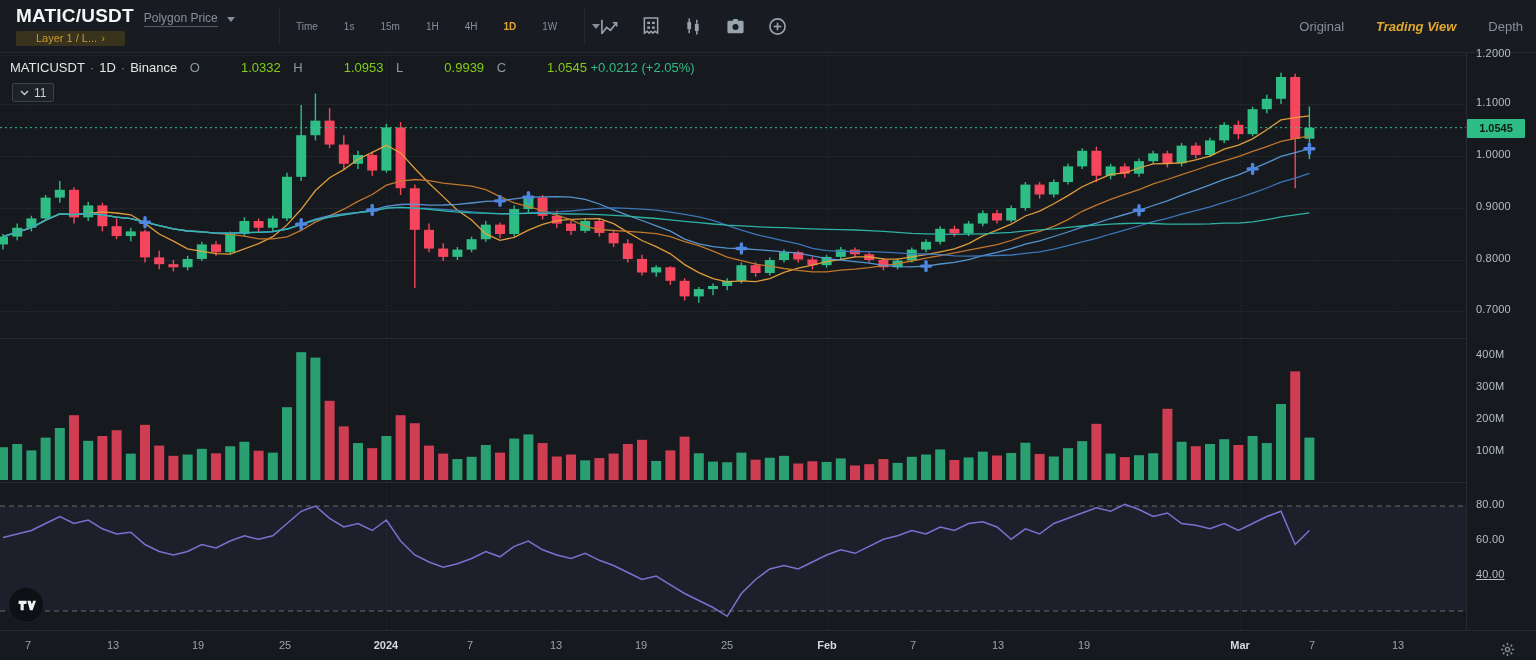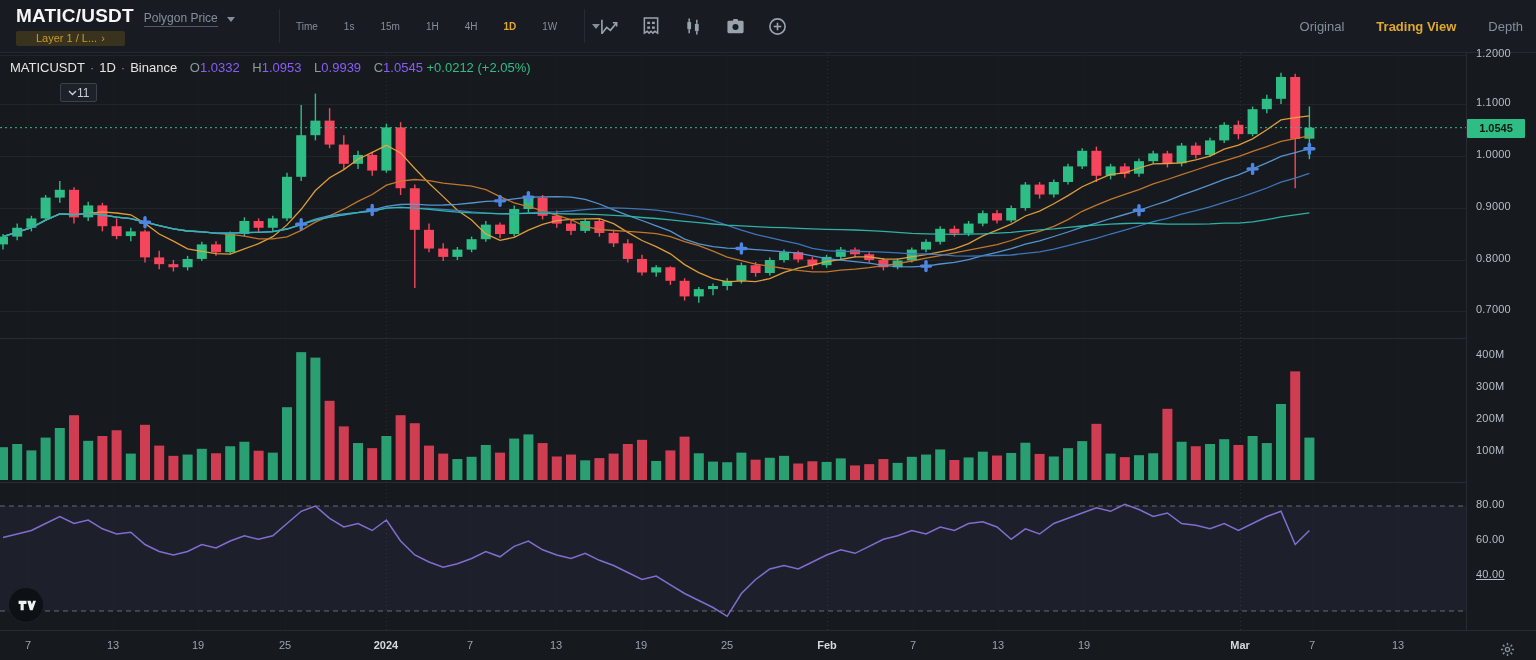--- a/index.html
+++ b/index.html
@@ -20,36 +20,36 @@
   #cat-tag { display:inline-block; margin-top:4px; font-size:11px; color:#c99a2e;
              background:#39331d; border-radius:2px; padding:1px 20px 2px; cursor:pointer; }
   #cat-tag .arr { color:#c99a2e; margin-left:4px; font-size:11px; }
   #tf-group { position:absolute; left:296px; top:0; height:52px; display:flex; align-items:center; gap:26px; }
   .tf { font-size:10px; color:#848e9c; cursor:pointer; }
   .tf.active { color:#e0a82e; font-weight:bold; }
   #icon-group { position:absolute; left:598px; top:0; height:52px; display:flex; align-items:center; gap:20px; }
   .tbtn { width:22px; height:22px; display:flex; align-items:center; justify-content:center; cursor:pointer; }
   #view-tabs { position:absolute; right:13px; top:0; height:52px; display:flex; align-items:center; gap:32px; }
   .vtab { font-size:13px; color:#848e9c; cursor:pointer; }
-  .vtab.active { color:#e0a82e; font-weight:bold; }
+  .vtab.active { color:#e0a82e; font-weight:bold;font-style:italic; }
 
   
   #chart-wrap { position:absolute; left:0; top:53px; width:1536px; height:607px; }
   #chart-svg { position:absolute; left:0; top:-53px; }
 
   #legend { position:absolute; left:10px; top:7px; font-size:13px; white-space:nowrap; }
   #legend .g1 { color:#e5e5e5; }
   #legend .dot { color:#848e9c; margin:0 5px; }
   #legend .k { color:#8a9aa0; margin-left:9px; }
-  #legend .v { color:#8b5cf6; }
+  #legend .v { color:#84cc16;margin-left:41px; }
   #legend .chg { color:#2ebd85; }
 
   #ind-badge { position:absolute; left:12px; top:30px; height:19px; padding:0 7px;
                border:1px solid #3a414b; border-radius:2px; background:rgba(30,35,42,.85);
-               display:flex; align-items:center; font-size:12px; color:#c8ccd4; cursor:pointer;margin-left:48px; }
+               display:flex; align-items:center; gap:5px; font-size:12px; color:#c8ccd4; cursor:pointer; }
 
   
   #axis-col { position:absolute; left:1466px; top:0; width:70px; height:607px;
               border-left:1px solid #262b33; background:#161a1e; cursor:ns-resize; }
   .ax-lbl { position:absolute; left:9px; font-size:11px; color:#b7bdc6; letter-spacing:.2px; }
   #last-badge { position:absolute; left:0px; top:66px; width:58px; height:19px; background:#2ebd85;
                 color:#0b1a13; font-size:11px; font-weight:bold; display:flex; align-items:center;
                 justify-content:center; border-radius:1px; }
 
   

